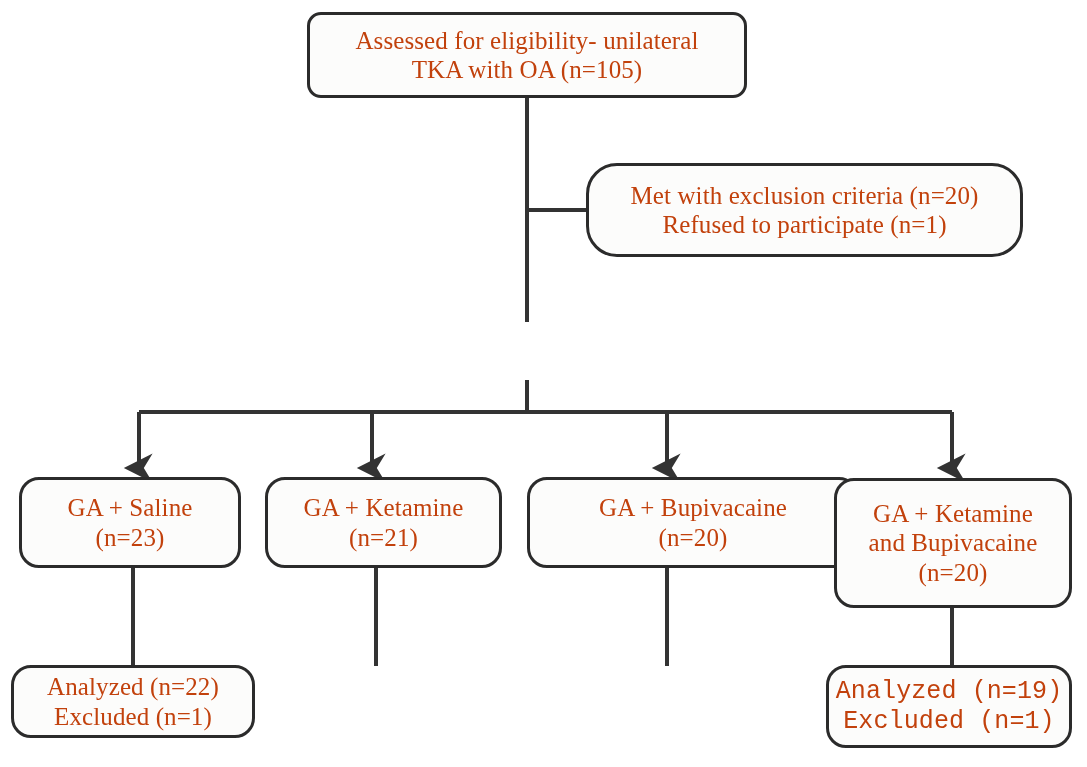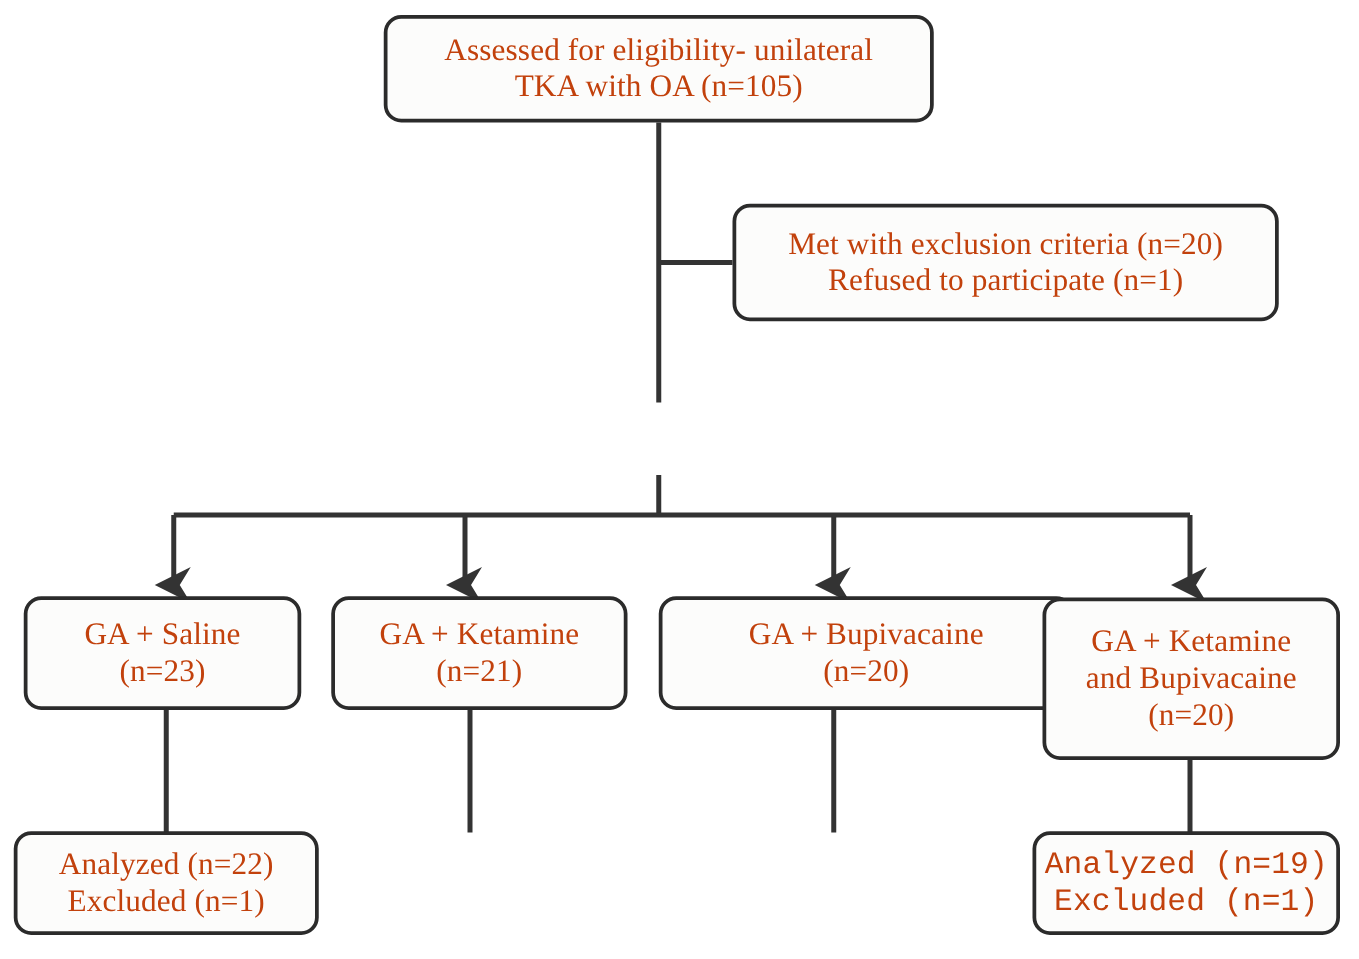--- a/index.html
+++ b/index.html
@@ -41,20 +41,21 @@
     font-family: "Liberation Serif", "DejaVu Serif", serif;
     font-size: 25px;
     line-height: 1.18;
     letter-spacing: 0.1px;
     padding: 2px 8px;
     white-space: pre-line;
     user-select: none;
   }
   .node-box.small-pad {
     padding: 2px 6px;
+    border-radius: 20px;
   }
 </style>
 </head>
 <body>
 
 <div id="diagram-root">
 
   <svg id="flow-svg" viewBox="0 0 1087 767">
     <defs>
       <marker id="arrowhead" markerWidth="9" markerHeight="9" refX="4.2" refY="4.2" orient="auto" markerUnits="strokeWidth">
@@ -77,38 +78,38 @@
 
     <line x1="133" y1="568" x2="133" y2="666" stroke="#333333" stroke-width="4"></line>
     <line x1="376" y1="568" x2="376" y2="666" stroke="#333333" stroke-width="4"></line>
     <line x1="667" y1="568" x2="667" y2="666" stroke="#333333" stroke-width="4"></line>
     <line x1="952" y1="608" x2="952" y2="666" stroke="#333333" stroke-width="4"></line>
   </svg>
 
   <div class="node-box" style="left:307px; top:12px; width:440px; height:86px;">Assessed for eligibility- unilateral
 TKA with OA (n=105)</div>
 
-  <div class="node-box" style="left:586px; top:163px; width:437px; height:94px;">Met with exclusion criteria (n=20)
+  <div class="node-box" style="left:586px; top:163px; width:437px; height:94px;border-radius:31px;">Met with exclusion criteria (n=20)
 Refused to participate (n=1)</div>
 
 
   <div class="node-box small-pad" style="left:19px; top:477px; width:222px; height:91px;">GA + Saline
 (n=23)</div>
 
   <div class="node-box small-pad" style="left:265px; top:477px; width:237px; height:91px;">GA + Ketamine
 (n=21)</div>
 
   <div class="node-box small-pad" style="left:527px; top:477px; width:332px; height:91px;">GA + Bupivacaine
 (n=20)</div>
 
   <div class="node-box small-pad" style="left:834px; top:478px; width:238px; height:130px;">GA + Ketamine
 and Bupivacaine
 (n=20)</div>
 
-  <div class="node-box small-pad" style="left:11px; top:665px; width:244px; height:83px;">Analyzed (n=22)
+  <div class="node-box small-pad" style="left:11px; top:665px; width:244px; height:73px;">Analyzed (n=22)
 Excluded (n=1)</div>
 
 
 
   <div class="node-box small-pad" style="left:826px; top:665px; width:246px; height:83px;font-family:Liberation Mono, monospace;">Analyzed (n=19)
 Excluded (n=1)</div>
 
 </div>
 
 </body></html>

